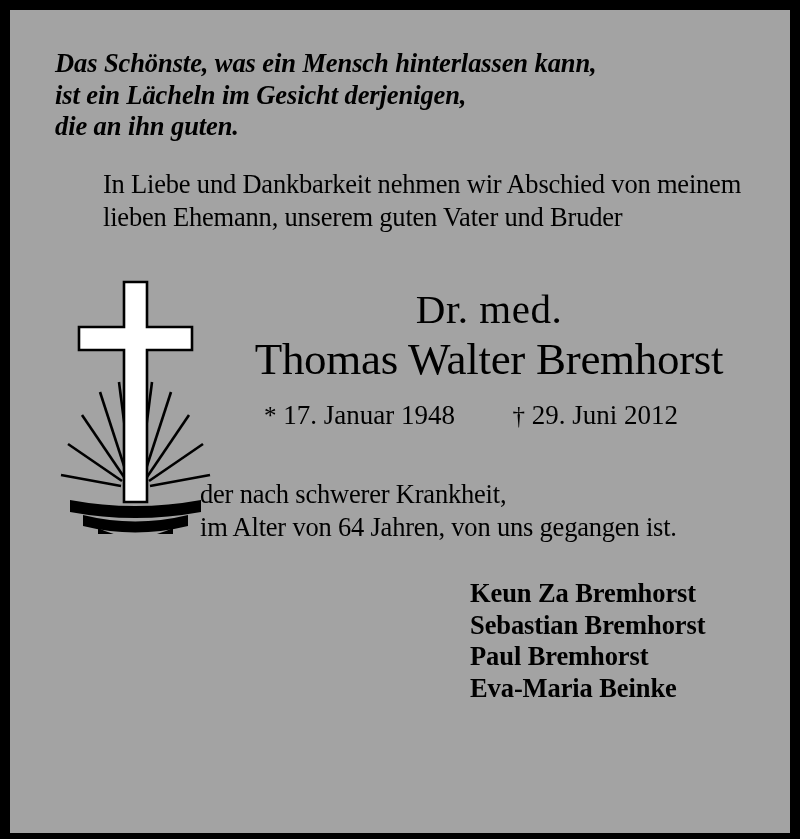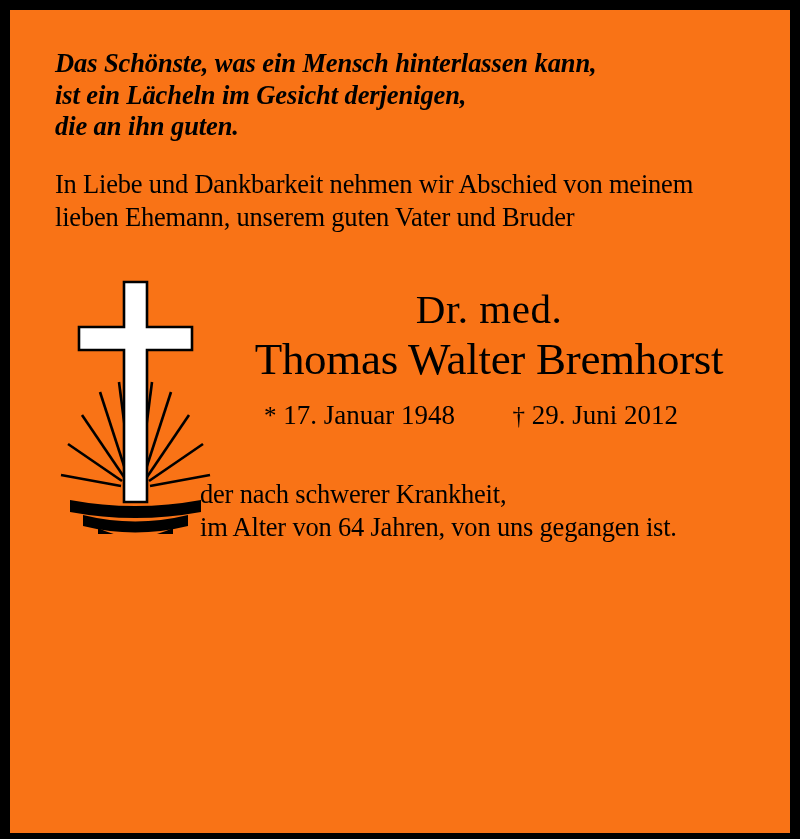--- a/index.html
+++ b/index.html
@@ -23,21 +23,21 @@
     overflow: hidden;
   }
 
   
   .frame-inner {
     position: absolute;
     left: 10px;
     top: 10px;
     right: 10px;
     bottom: 6px;
-    background: #f97316;
+    background: #a3a3a3;
     overflow: hidden;
     text-decoration: underline;
   }
 
   
   .quote {
     position: absolute;
     left: 45px;
     top: 38px;
     width: 700px;
@@ -52,21 +52,21 @@
   
   .salutation {
     position: absolute;
     left: 45px;
     top: 158px;
     width: 720px;
     font-size: 26.5px;
     line-height: 33px;
     letter-spacing: -0.2px;
   }
-  .salutation .line { white-space: nowrap; }
+  .salutation .line { white-space: nowrap; margin-left: 48px; }
 
   
   .emblem {
     position: absolute;
     left: 48px;
     top: 262px;
     width: 155px;
     height: 262px;
   }
   .emblem svg { display: block; width: 100%; height: 100%; }
@@ -197,16 +197,22 @@
       <span class="gap"></span>
       <span class="sym">†</span>
       <span>29. Juni 2012</span>
     </div>
 
     <div class="passing">
       <div class="line">der nach schwerer Krankheit,</div>
       <div class="line">im Alter von 64 Jahren, von uns gegangen ist.</div>
     </div>
 
+    <div class="survivors">
+      <div class="line">Keun Za Bremhorst</div>
+      <div class="line">Sebastian Bremhorst</div>
+      <div class="line">Paul Bremhorst</div>
+      <div class="line">Eva-Maria Beinke</div>
+    </div>
 
 
   </div>
 </div>
 
 </body></html>

